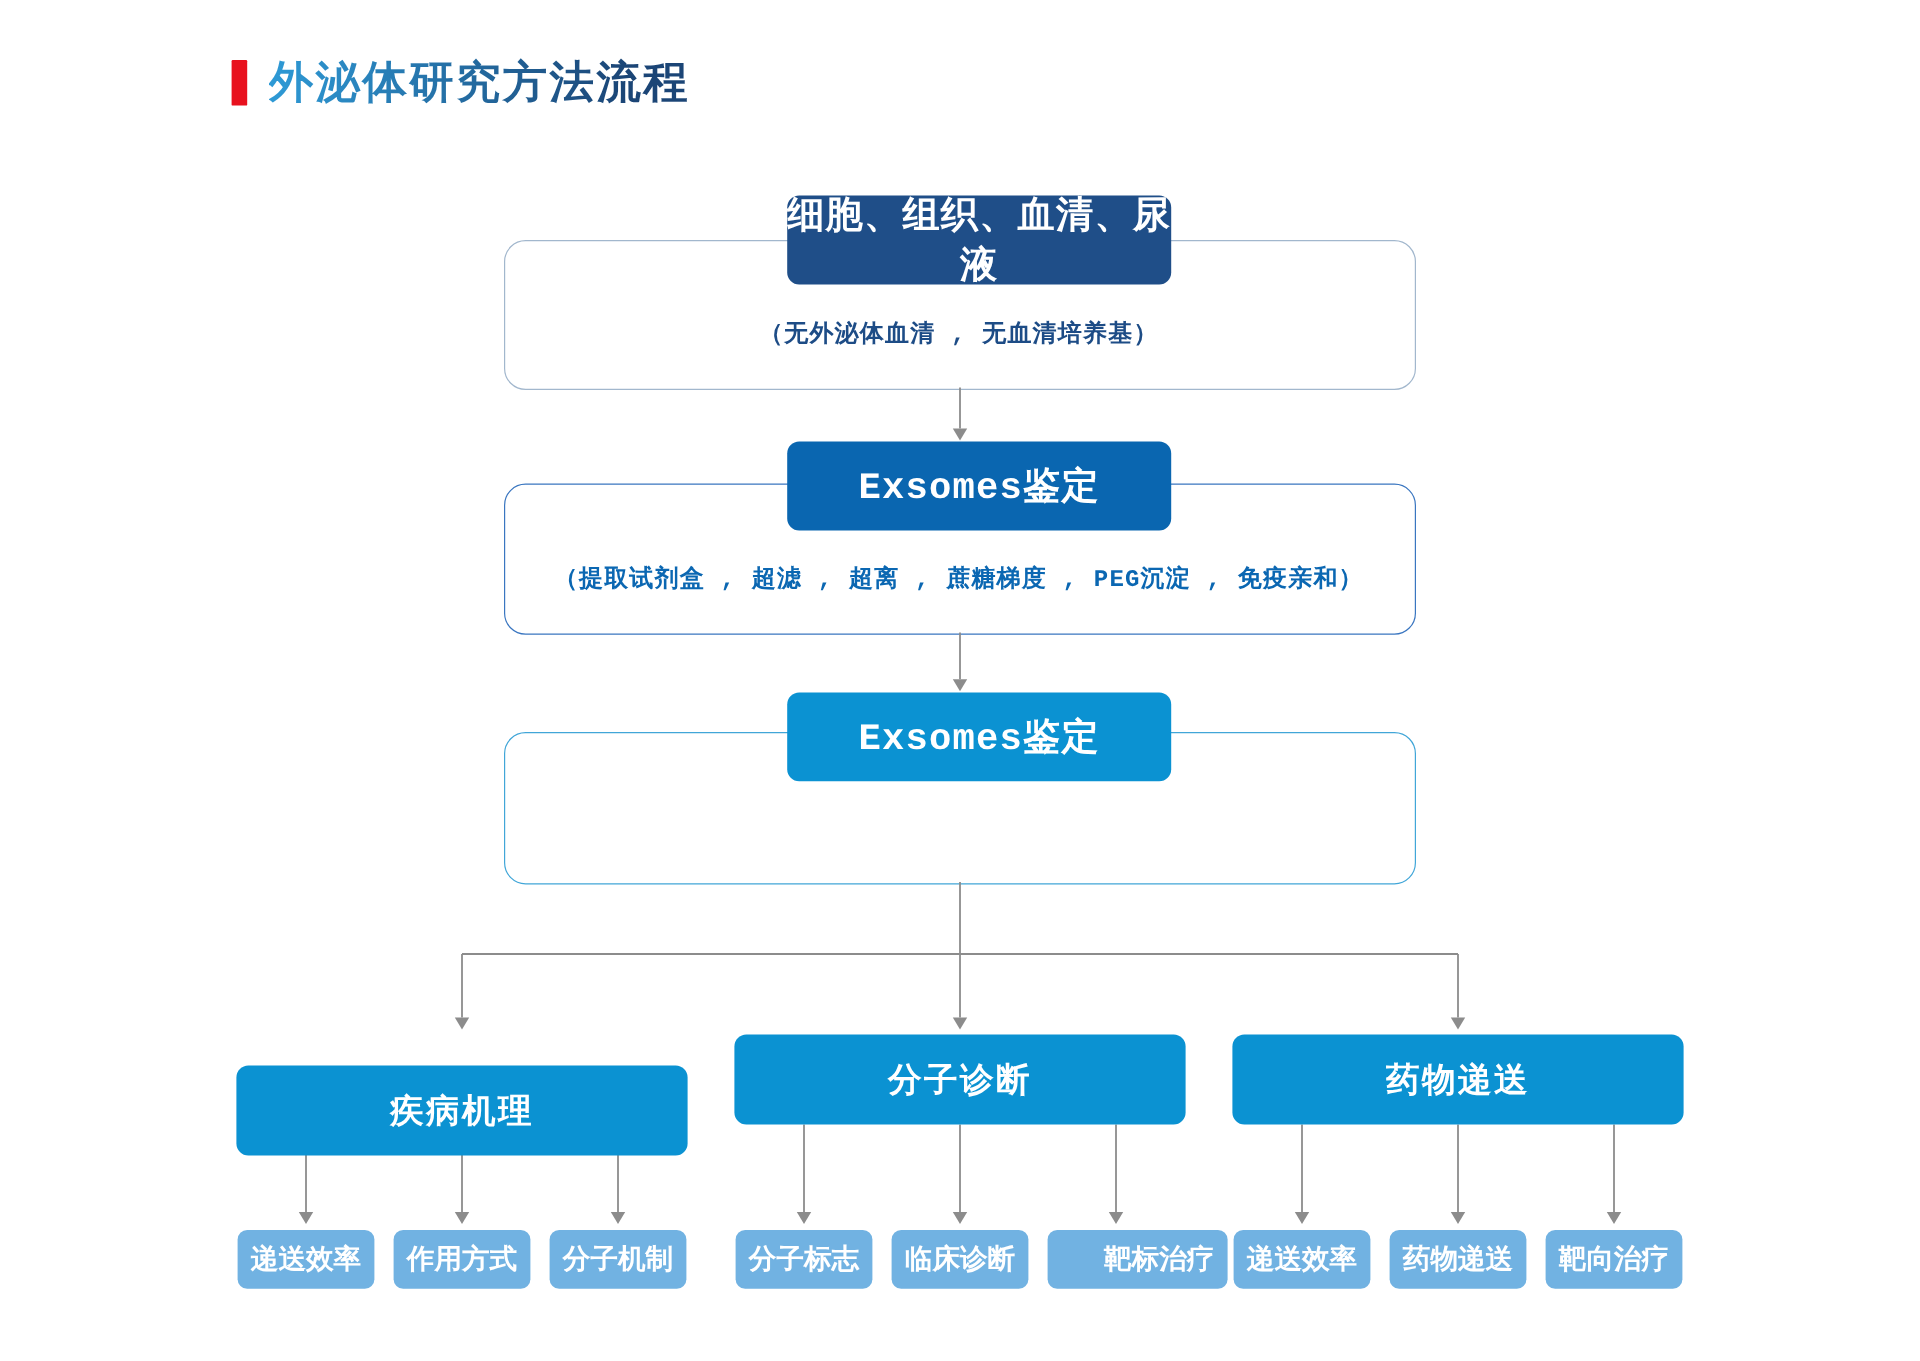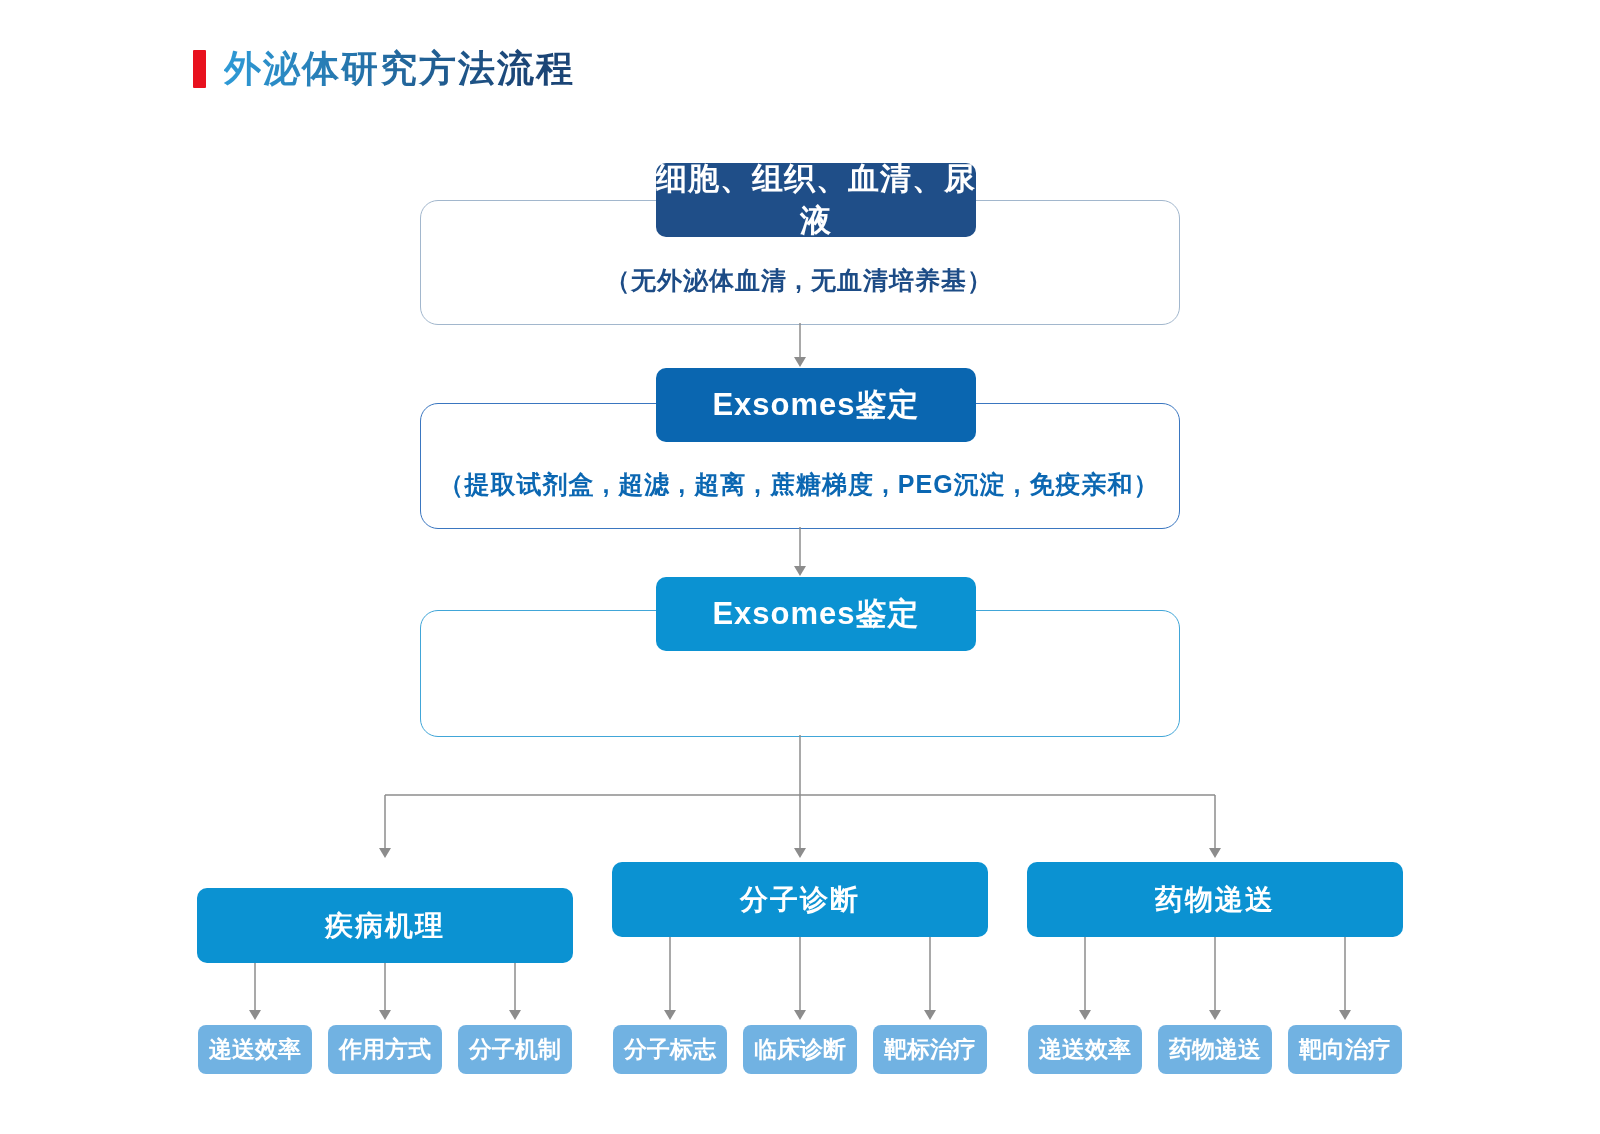--- a/index.html
+++ b/index.html
@@ -1,18 +1,18 @@
 <!DOCTYPE html>
 <html style="--accent-red: #e8111e; --title-grad-start: #2e9ad6; --title-grad-end: #1b4576; --stage1-fill: #1f4e88; --stage2-fill: #0a66b0; --cyan-fill: #0b92d2; --child-fill: #71b2e2; --note1-color: #1d4c86; --note2-color: #0b67b2; --note3-color: #0a90d0; --outline1-border: #a2b7cd; --outline2-border: #3a76c0; --outline3-border: #41a6d8; --arrow-gray: #8c8c8c;"><head>
 <meta charset="utf-8">
 <style>
   html,body{margin:0;padding:0;background:#ffffff;}
   .canvas{
     position:relative;width:1600px;height:1134px;background:#ffffff;
-    font-family:Liberation Sans, sans-serif;overflow:hidden;
+    font-family:Liberation Mono, monospace;overflow:hidden;
   }
   
   .title-row{position:absolute;left:193px;top:44px;display:flex;align-items:center;}
   .red-bar{display:inline-block;width:13px;height:38px;background:var(--accent-red,#e8111e);margin-right:18px;border-radius:1px;}
   .page-title{
     margin:0;font-size:37px;font-weight:bold;letter-spacing:2px;
     background:linear-gradient(90deg,var(--title-grad-start,#2e9ad6) 0%,var(--title-grad-end,#1b4576) 85%);
     -webkit-background-clip:text;background-clip:text;color:transparent;
   }
   
@@ -23,30 +23,30 @@
   .pill{
     position:absolute;display:flex;align-items:center;justify-content:center;
     color:#ffffff;font-weight:bold;border-radius:10px;z-index:3;text-align:center;
   }
   .stage-pill{left:656px;width:320px;height:74px;font-size:31px;letter-spacing:1px;}
   .stage-pill-1{top:163px;background:var(--stage1-fill,#1f4e88);}
   .stage-pill-2{top:368px;background:var(--stage2-fill,#0a66b0);}
   .stage-pill-3{top:577px;background:var(--cyan-fill,#0b92d2);}
   .note{
     position:absolute;left:420px;width:758px;text-align:center;
-    font-weight:bold;font-size:25px;z-index:2;letter-spacing:1px;
+    font-weight:bold;font-size:20px;z-index:2;letter-spacing:1px;
   }
   .note-1{top:264px;color:var(--note1-color,#1d4c86);}
   .note-2{top:468px;color:var(--note2-color,#0b67b2);}
   .note-3{top:676px;color:var(--note3-color,#0a90d0);}
   .branch-pill{top:862px;width:376px;height:75px;font-size:28px;letter-spacing:2px;background:var(--cyan-fill,#0b92d2);}
   .branch-1{left:197px;margin-top:26px;} .branch-2{left:612px;} .branch-3{left:1027px;}
   .child-pill{top:1025px;width:114px;height:49px;font-size:23px;border-radius:8px;background:var(--child-fill,#71b2e2);letter-spacing:0;}
   .c1{left:198px;} .c2{left:328px;} .c3{left:458px;}
-  .c4{left:613px;} .c5{left:743px;} .c6{left:873px;}
+  .c4{left:613px;} .c5{left:743px;} .c6{left:873px;padding-left:36px;}
   .c7{left:1028px;} .c8{left:1158px;} .c9{left:1288px;}
   
   .wires{position:absolute;left:0;top:0;z-index:1;pointer-events:none;}
   .wires line{stroke:var(--arrow-gray,#8c8c8c);stroke-width:1.5;}
   .wires polygon{fill:var(--arrow-gray,#8c8c8c);}
 </style>
 </head>
 <body>
 
 <div class="canvas">

